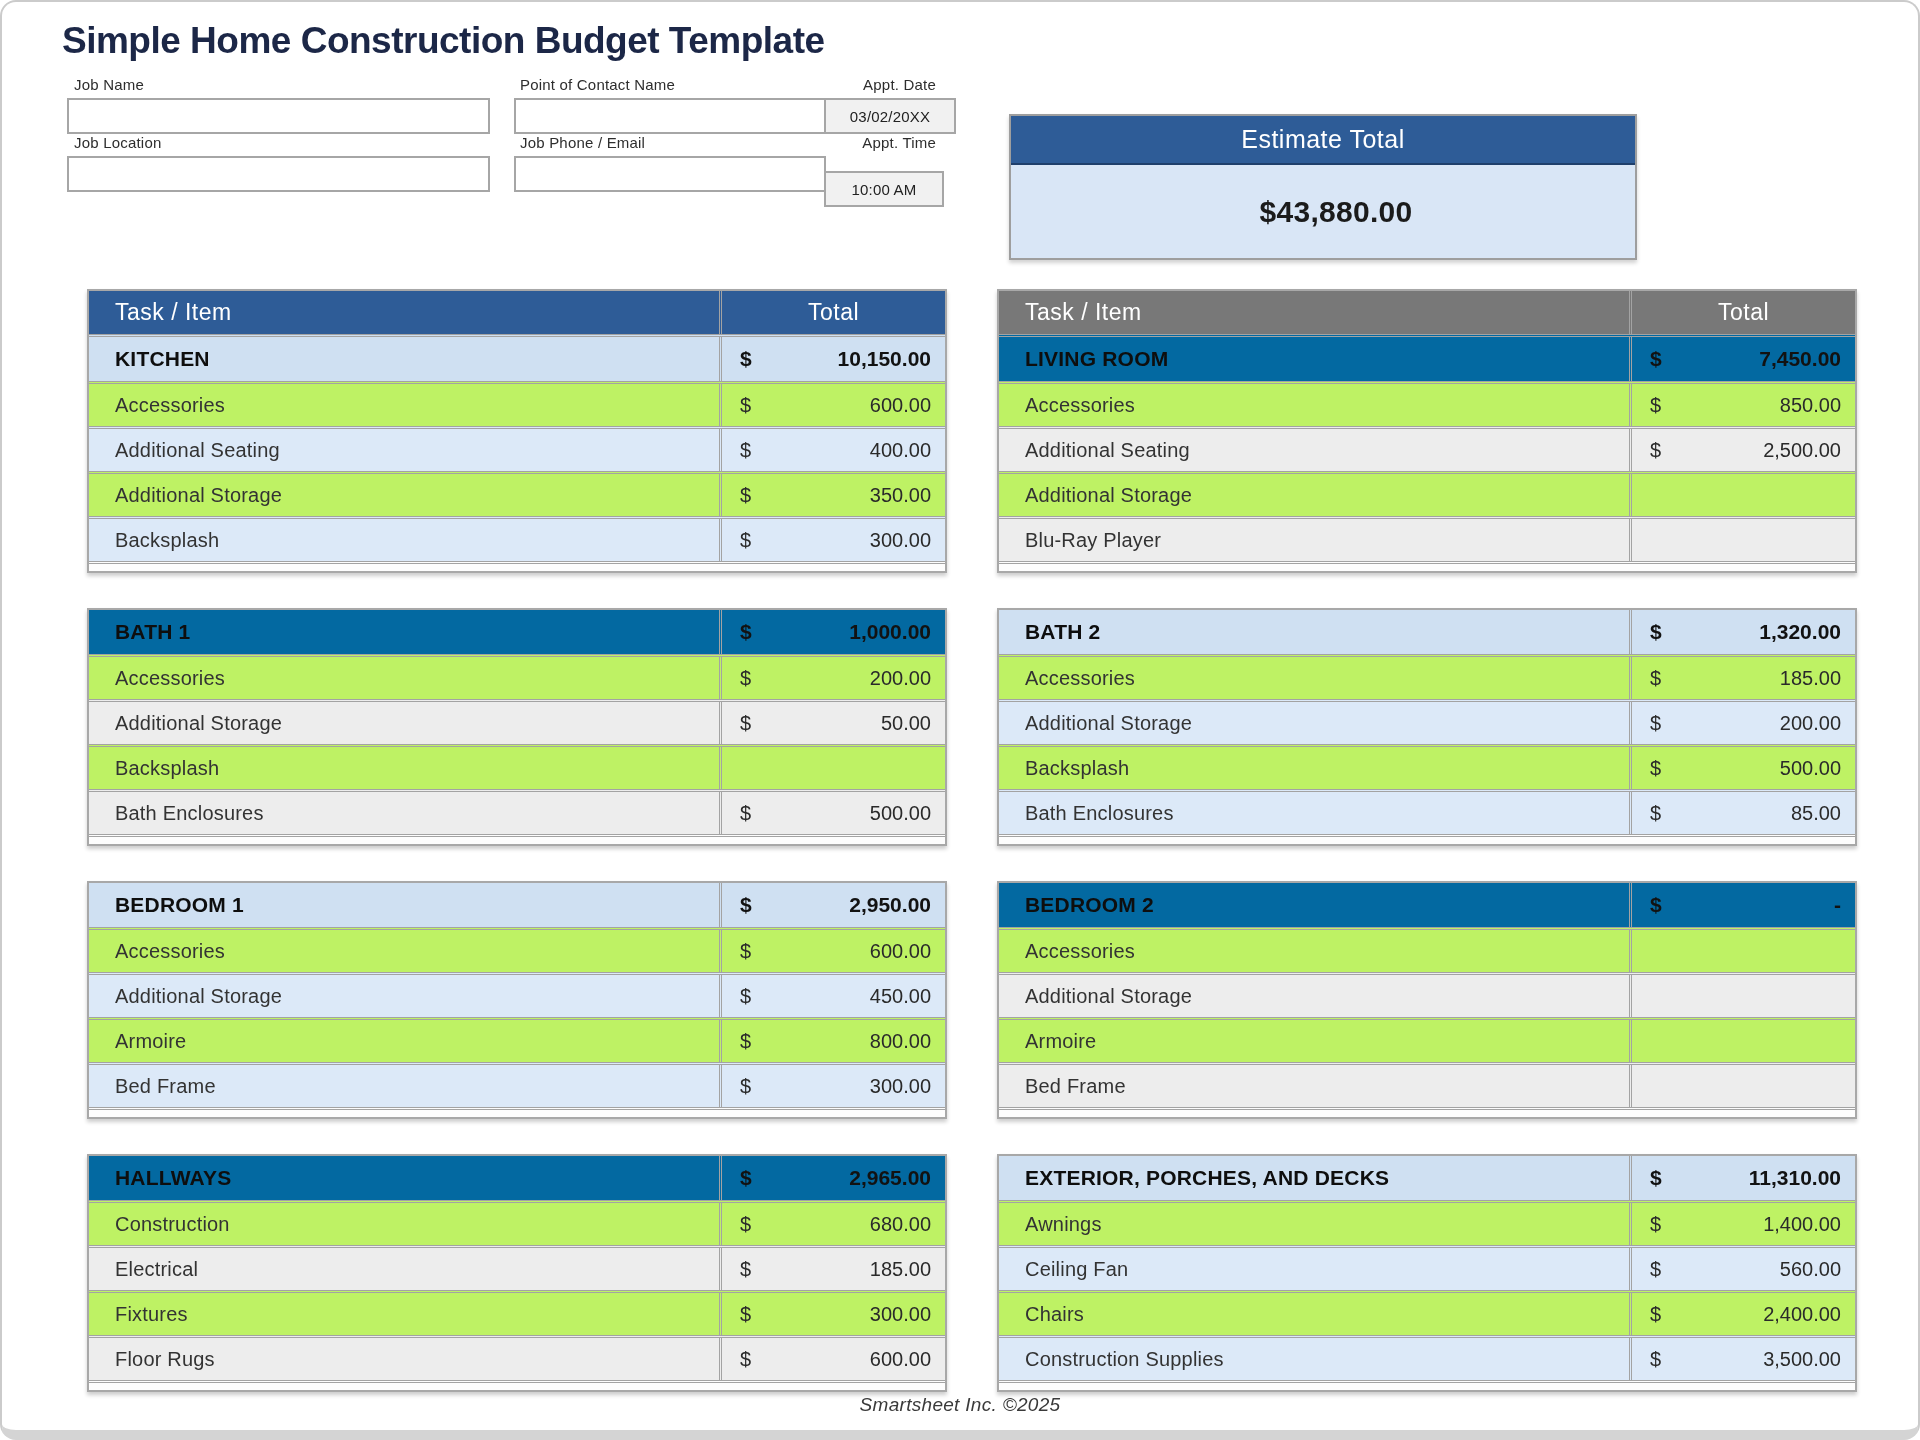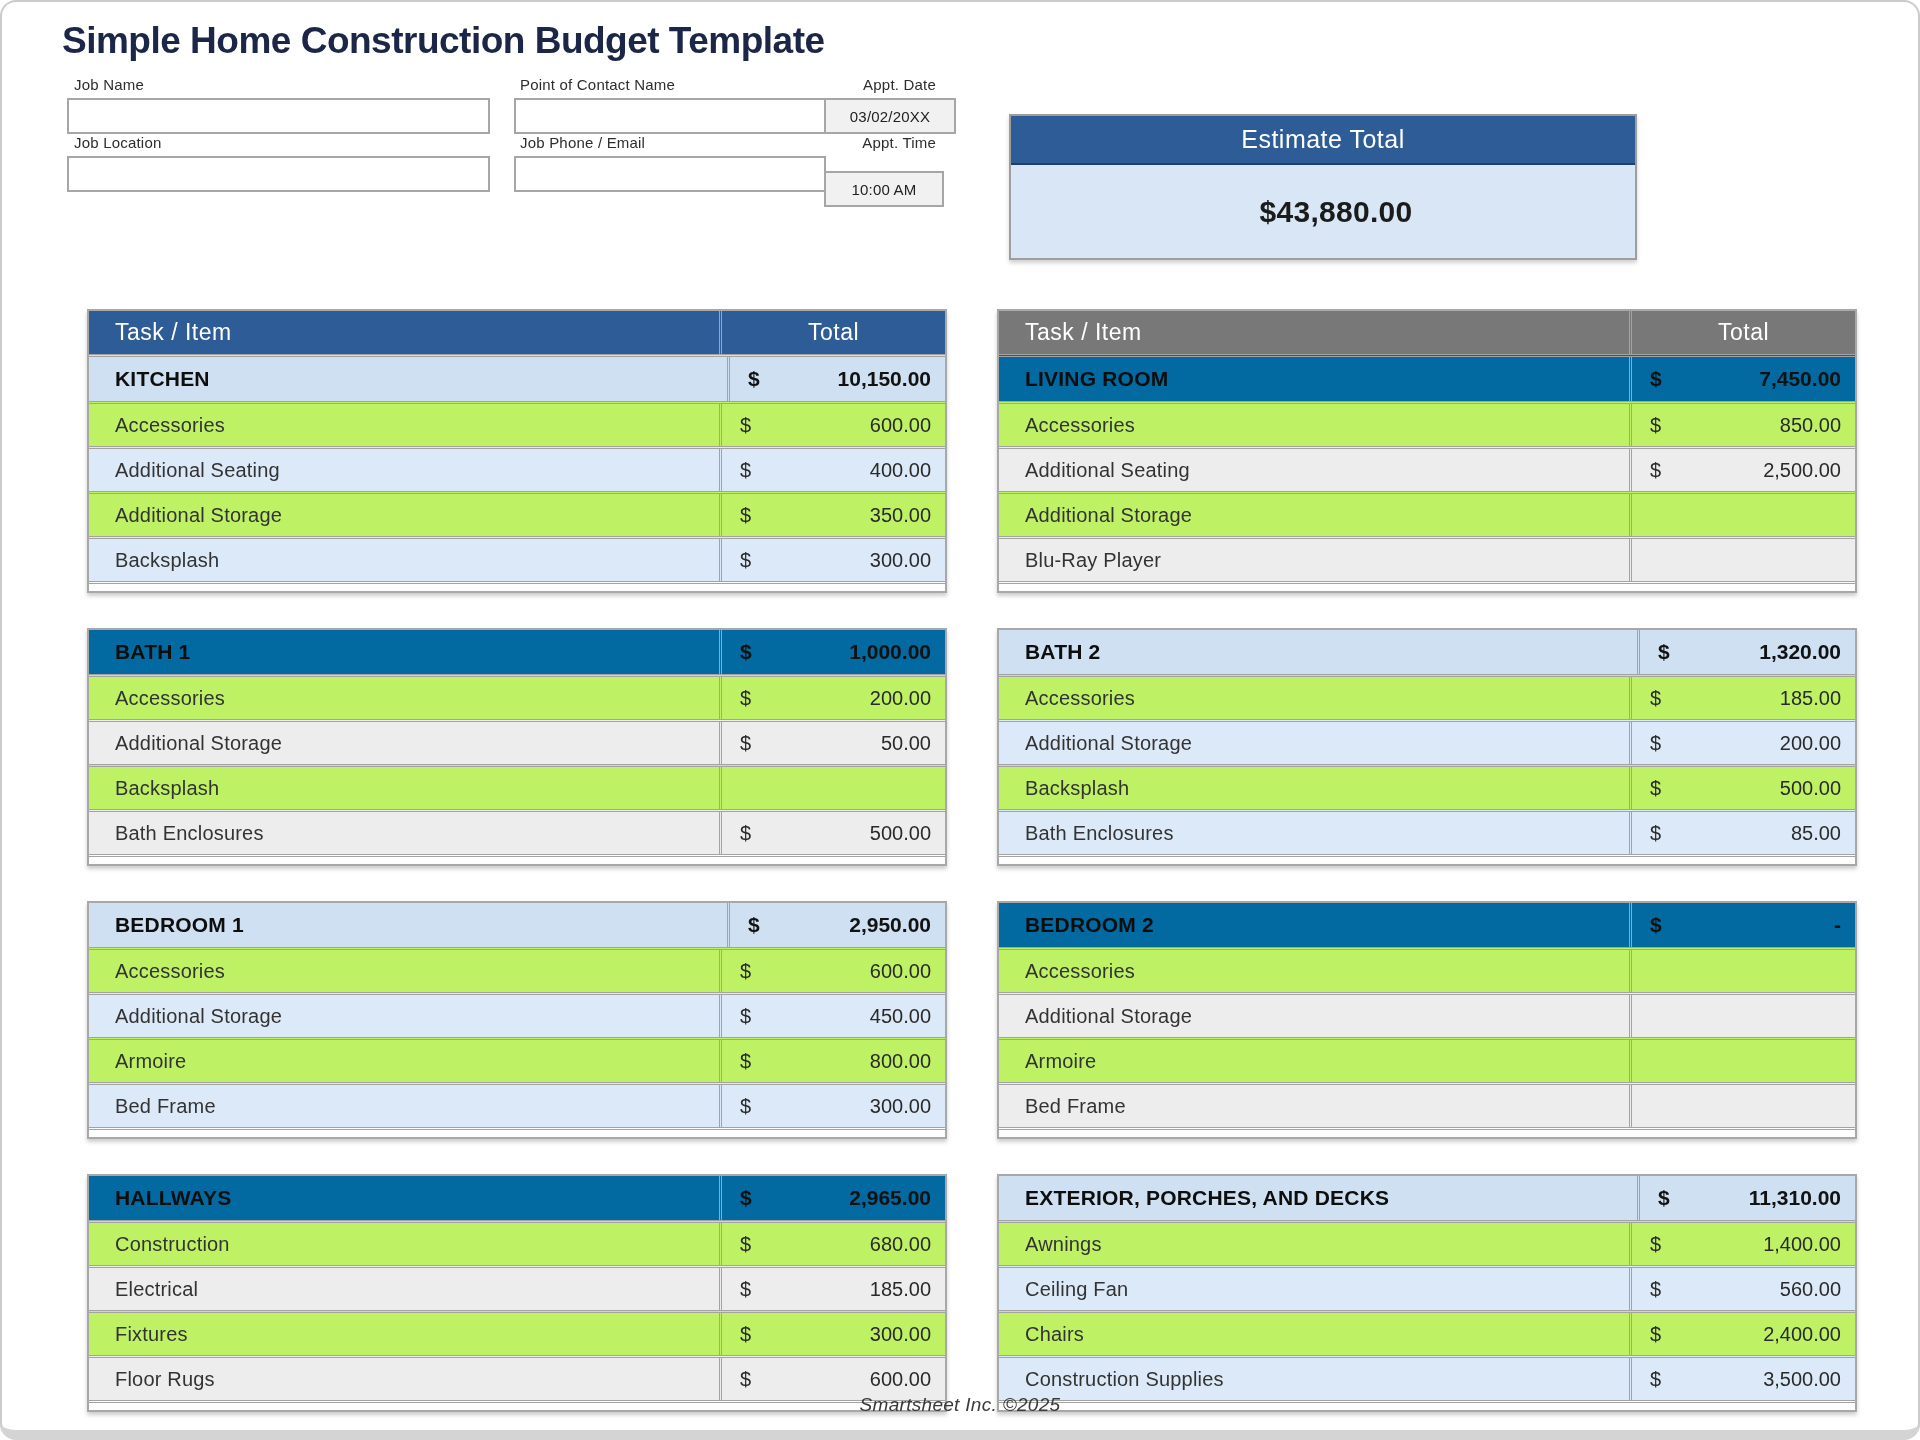--- a/index.html
+++ b/index.html
@@ -23,21 +23,21 @@
   
   .estimate-box{position:absolute;left:1007px;top:112px;width:628px;box-sizing:border-box;
                 border:2px solid #9e9e9e;box-shadow:0 3px 4px rgba(0,0,0,0.18);}
   .estimate-head{height:47px;background:#2e5c97;border-bottom:2px solid #1f3f6b;display:flex;
                  align-items:center;justify-content:center;color:#ffffff;font-size:25px;letter-spacing:0.5px;}
   .estimate-body{height:93px;background:#d9e6f6;display:flex;align-items:center;justify-content:center;
                  font-size:30px;font-weight:700;color:#1b1b1b;letter-spacing:0.3px;padding-left:26px;}
 
   
   .budget-grid{position:absolute;left:85px;top:287px;display:grid;
-               grid-template-columns:860px 860px;column-gap:50px;row-gap:35px;margin-top:20px;}
+               grid-template-columns:860px 860px;column-gap:50px;row-gap:35px;}
   .budget-table{box-sizing:border-box;border:2px solid #a8a8a8;background:#ffffff;
                 box-shadow:0 3px 4px rgba(0,0,0,0.20);}
   .budget-table > :first-child{border-top:none !important;}
   .t-head,.t-row,.t-sliver{display:flex;border-top:3px double #a3a3a3;}
   .t-head{height:43px;}
   .t-row.section{height:44px;}
   .t-row.item{height:42px;background:#bef264;}
   .t-sliver{height:7px;background:#fdfdfd;}
   .t-cell{display:flex;align-items:center;box-sizing:border-box;}
   .t-cell.task{flex:0 0 630px;padding-left:26px;overflow:hidden;}
@@ -45,21 +45,21 @@
                 padding:0 14px 0 18px;}
   .t-head .t-cell.total{justify-content:center;padding:0;}
   .hd-label{color:#ffffff;font-size:23px;letter-spacing:0.5px;}
   .sec-name{font-size:21px;font-weight:800;color:#0e0e0e;letter-spacing:0.2px;}
   .t-row.section .cur,.t-row.section .amt{font-size:21px;font-weight:800;color:#121212;}
   .t-row.item .item-label{font-size:20px;color:#333333;letter-spacing:0.2px;}
   .t-row.item .cur,.t-row.item .amt{font-size:20px;color:#2a2a2a;}
 
   
   .blue .t-head{background:#2e5c97;}
-  .blue .t-row.section{background:#cfe0f2;gap:8px;}
+  .blue .t-row.section{background:#cfe0f2;}
   .blue .t-row.item.alt{background:#dce9f8;}
   .gray .t-head{background:#787878;}
   .gray .t-row.section{background:#0369a1;}
   .gray .t-row.item.alt{background:#ededed;}
 
   
   .footer-credit{position:absolute;left:0;top:1392px;width:100%;text-align:center;
                  font-size:19px;font-style:italic;color:#3a3a3a;letter-spacing:0.3px;}
 </style>
 </head>

